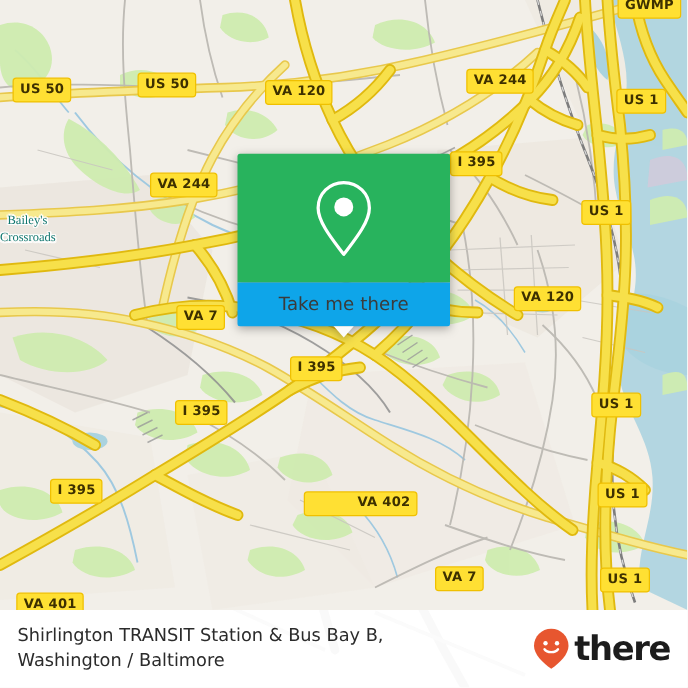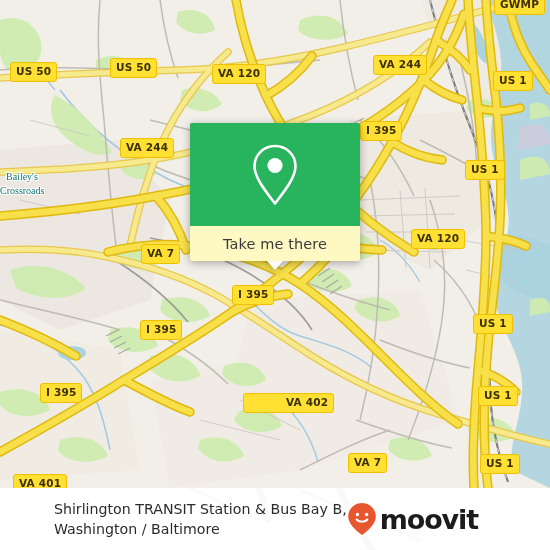--- a/index.html
+++ b/index.html
@@ -84,21 +84,21 @@
   #popup-head {
     height: 103px;
     background: #28b35d;
     border-radius: 2px 2px 0 0;
     display: flex;
     align-items: center;
     justify-content: center;
   }
   #popup-foot {
     height: 35px;
-    background: #fef9c3;
+    background: #0ea5e9;
     border-radius: 0 0 2px 2px;
     display: flex;
     align-items: center;
     justify-content: center;
     position: relative;
   }
   #popup-foot .cta {
     font-family: "DejaVu Sans", sans-serif;
     font-size: 14.5px;
     color: #3b3b3b;
@@ -149,22 +149,22 @@
     left: 0; top: -488px;
     width: 550px; height: 550px;
     opacity: 0.12;
     pointer-events: none;
   }
   #footer-inner {
     position: relative;
     height: 62px;
     display: flex;
     align-items: center;
-    justify-content: center;
-    padding: 0 28px 0 14px;
+    justify-content: space-between;
+    padding: 0 10px 0 14px;
     box-sizing: border-box;
   }
   #footer-title {
     font-family: "DejaVu Sans", sans-serif;
     font-size: 14.2px;
     line-height: 20px;
     color: #2b2b2b;
     max-width: 360px;
   }
   #brand {
@@ -467,18 +467,18 @@
       </div>
 
       <div id="brand">
         <svg width="30" height="34" viewBox="0 0 30 34">
           <path d="M15 1 C7.3 1 1.2 7.1 1.2 14.6 C1.2 21.4 8 28.2 15 33
                    C22 28.2 28.8 21.4 28.8 14.6 C28.8 7.1 22.7 1 15 1 Z" fill="#e7562f"></path>
           <circle cx="10.4" cy="12.6" r="1.75" fill="#ffffff"></circle>
           <circle cx="19.6" cy="12.6" r="1.75" fill="#ffffff"></circle>
           <path d="M9.6 17.4 C11.6 20.4 18.4 20.4 20.4 17.4" stroke="#ffffff" stroke-width="1.9" fill="none" stroke-linecap="round"></path>
         </svg>
-        <span id="brand-word">moovit</span>
+        <span id="brand-word">there</span>
       </div>
     </div>
   </div>
 
 </div>
 
 </body></html>

